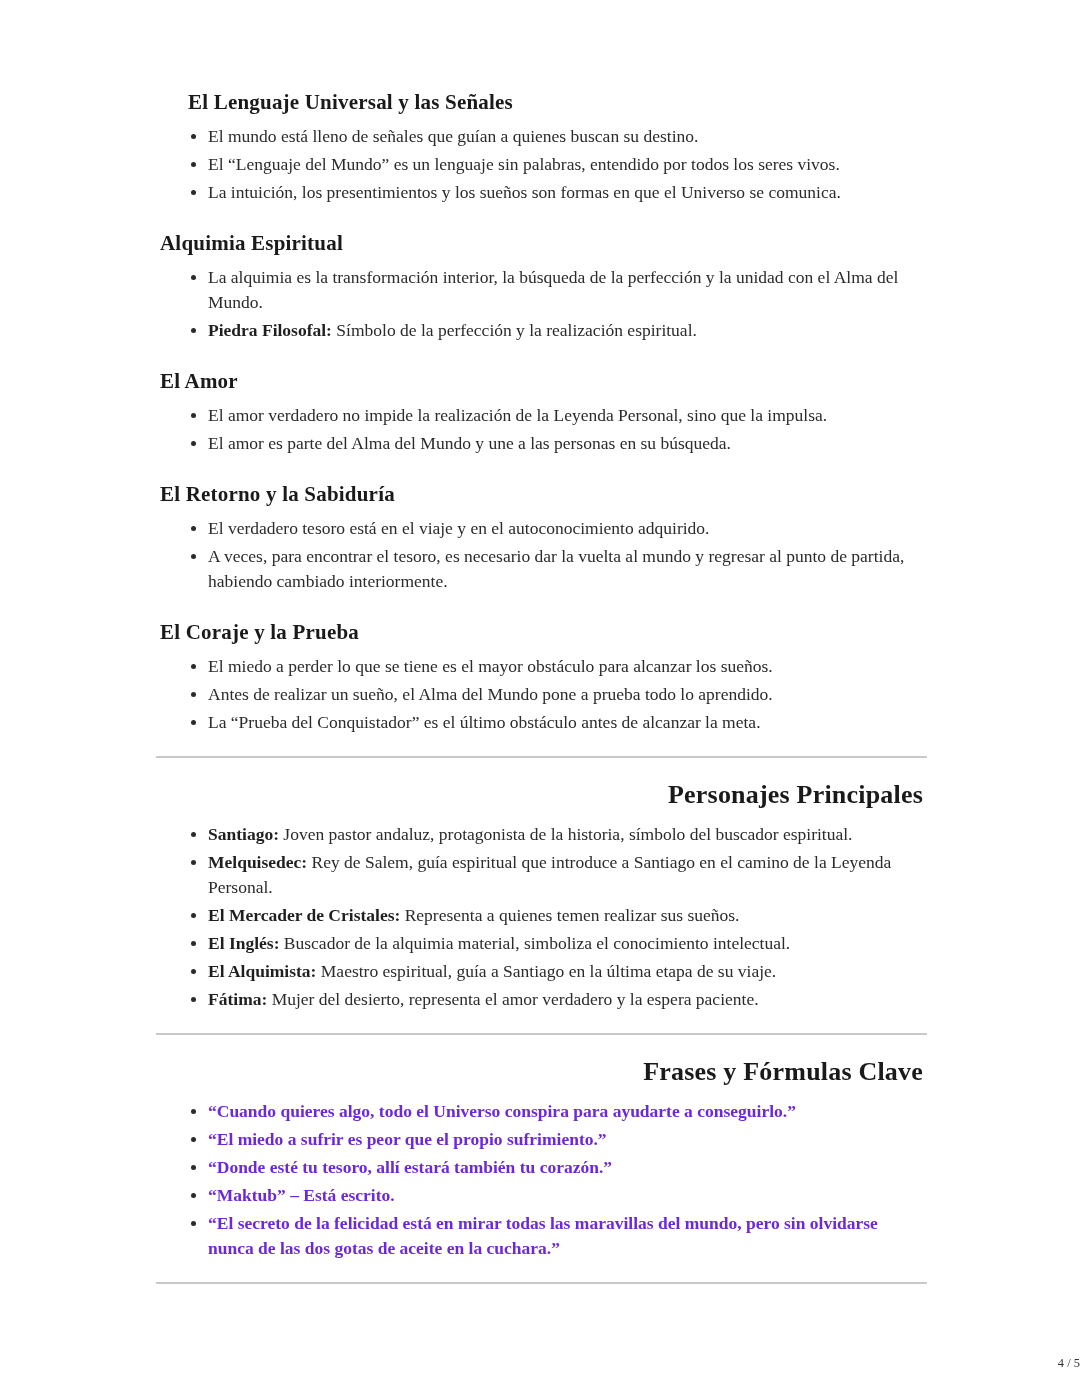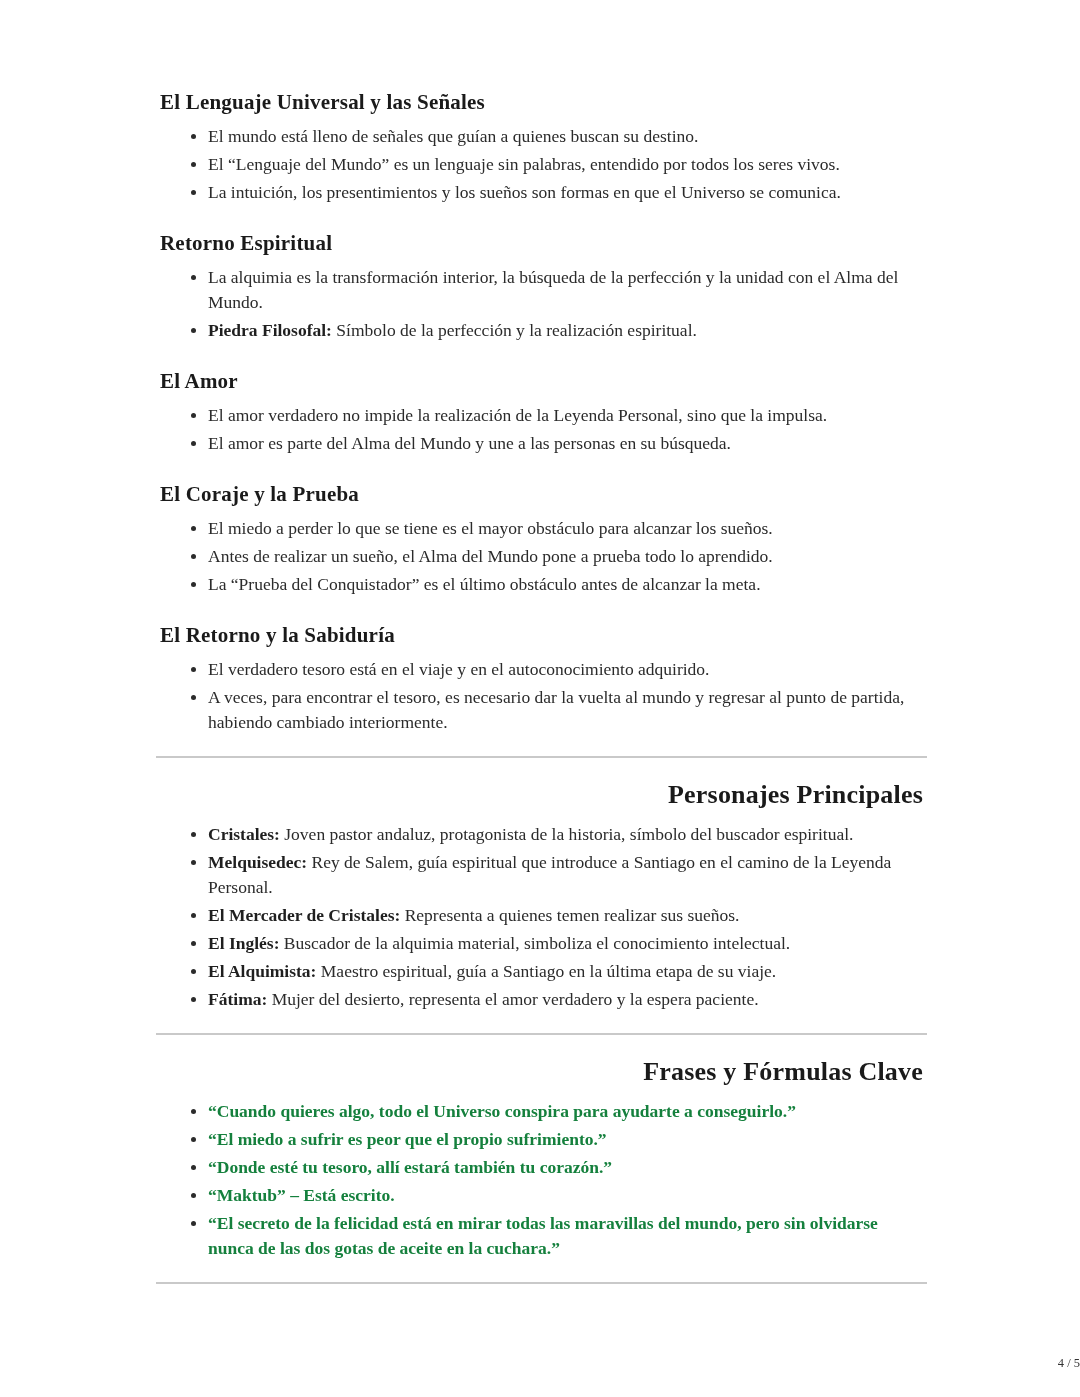--- a/index.html
+++ b/index.html
@@ -16,21 +16,21 @@
     padding: 90px 157px 0 160px;
   }
   section { display: block; }
   h2.sec-title {
     font-size: 21px;
     font-weight: bold;
     color: #1a1a1a;
     margin: 26px 0 9px 0;
     letter-spacing: 0.2px;
   }
-  section:first-child h2.sec-title { margin-top: 0; }
+  section:first-child h2.sec-title { margin-top: 0; margin-left: 28px; }
   h2.sec-title.center {
     text-align: right;
     font-size: 26px;
     margin: 22px 0 12px 0;
   }
   ul.bullets {
     list-style: none;
     padding-left: 48px;
   }
   ul.bullets li {
@@ -44,21 +44,21 @@
     content: "";
     position: absolute;
     left: -17px;
     top: 10px;
     width: 5px;
     height: 5px;
     border-radius: 50%;
     background: #2b2b2b;
   }
   ul.bullets li strong { font-weight: bold; color: #1f1f1f; }
-  ul.bullets li.all-bold { font-weight: bold; color: #15803d; }
+  ul.bullets li.all-bold { font-weight: bold; color: #6d28d9; }
   hr.divider {
     border: none;
     border-top: 2px solid #c9c9c9;
     margin: 21px 0 21px -4px;
     width: calc(100% + 8px);
   }
   .footer {
     position: absolute;
     bottom: 26px;
     left: 0;
@@ -75,53 +75,53 @@
 <div class="doc">
     <section>
       <h2 class="sec-title">El Lenguaje Universal y las Señales</h2>
       <ul class="bullets">
         <li>El mundo está lleno de señales que guían a quienes buscan su destino.</li>
         <li>El “Lenguaje del Mundo” es un lenguaje sin palabras, entendido por todos los seres vivos.</li>
         <li>La intuición, los presentimientos y los sueños son formas en que el Universo se comunica.</li>
       </ul>
     </section>
     <section>
-      <h2 class="sec-title">Retorno Espiritual</h2>
+      <h2 class="sec-title">Alquimia Espiritual</h2>
       <ul class="bullets">
         <li>La alquimia es la transformación interior, la búsqueda de la perfección y la unidad con el Alma del Mundo.</li>
         <li><strong>Piedra Filosofal:</strong> Símbolo de la perfección y la realización espiritual.</li>
       </ul>
     </section>
     <section>
       <h2 class="sec-title">El Amor</h2>
       <ul class="bullets">
         <li>El amor verdadero no impide la realización de la Leyenda Personal, sino que la impulsa.</li>
         <li>El amor es parte del Alma del Mundo y une a las personas en su búsqueda.</li>
       </ul>
     </section>
     <section>
+      <h2 class="sec-title">El Retorno y la Sabiduría</h2>
+      <ul class="bullets">
+        <li>El verdadero tesoro está en el viaje y en el autoconocimiento adquirido.</li>
+        <li>A veces, para encontrar el tesoro, es necesario dar la vuelta al mundo y regresar al punto de partida, habiendo cambiado interiormente.</li>
+      </ul>
+    </section>
+    <section>
       <h2 class="sec-title">El Coraje y la Prueba</h2>
       <ul class="bullets">
         <li>El miedo a perder lo que se tiene es el mayor obstáculo para alcanzar los sueños.</li>
         <li>Antes de realizar un sueño, el Alma del Mundo pone a prueba todo lo aprendido.</li>
         <li>La “Prueba del Conquistador” es el último obstáculo antes de alcanzar la meta.</li>
       </ul>
     </section>
-    <section>
-      <h2 class="sec-title">El Retorno y la Sabiduría</h2>
-      <ul class="bullets">
-        <li>El verdadero tesoro está en el viaje y en el autoconocimiento adquirido.</li>
-        <li>A veces, para encontrar el tesoro, es necesario dar la vuelta al mundo y regresar al punto de partida, habiendo cambiado interiormente.</li>
-      </ul>
-    </section>
     <hr class="divider">
     <section>
       <h2 class="sec-title center">Personajes Principales</h2>
       <ul class="bullets">
-        <li><strong>Cristales:</strong> Joven pastor andaluz, protagonista de la historia, símbolo del buscador espiritual.</li>
+        <li><strong>Santiago:</strong> Joven pastor andaluz, protagonista de la historia, símbolo del buscador espiritual.</li>
         <li><strong>Melquisedec:</strong> Rey de Salem, guía espiritual que introduce a Santiago en el camino de la Leyenda Personal.</li>
         <li><strong>El Mercader de Cristales:</strong> Representa a quienes temen realizar sus sueños.</li>
         <li><strong>El Inglés:</strong> Buscador de la alquimia material, simboliza el conocimiento intelectual.</li>
         <li><strong>El Alquimista:</strong> Maestro espiritual, guía a Santiago en la última etapa de su viaje.</li>
         <li><strong>Fátima:</strong> Mujer del desierto, representa el amor verdadero y la espera paciente.</li>
       </ul>
     </section>
     <hr class="divider">
     <section>
       <h2 class="sec-title center">Frases y Fórmulas Clave</h2>

